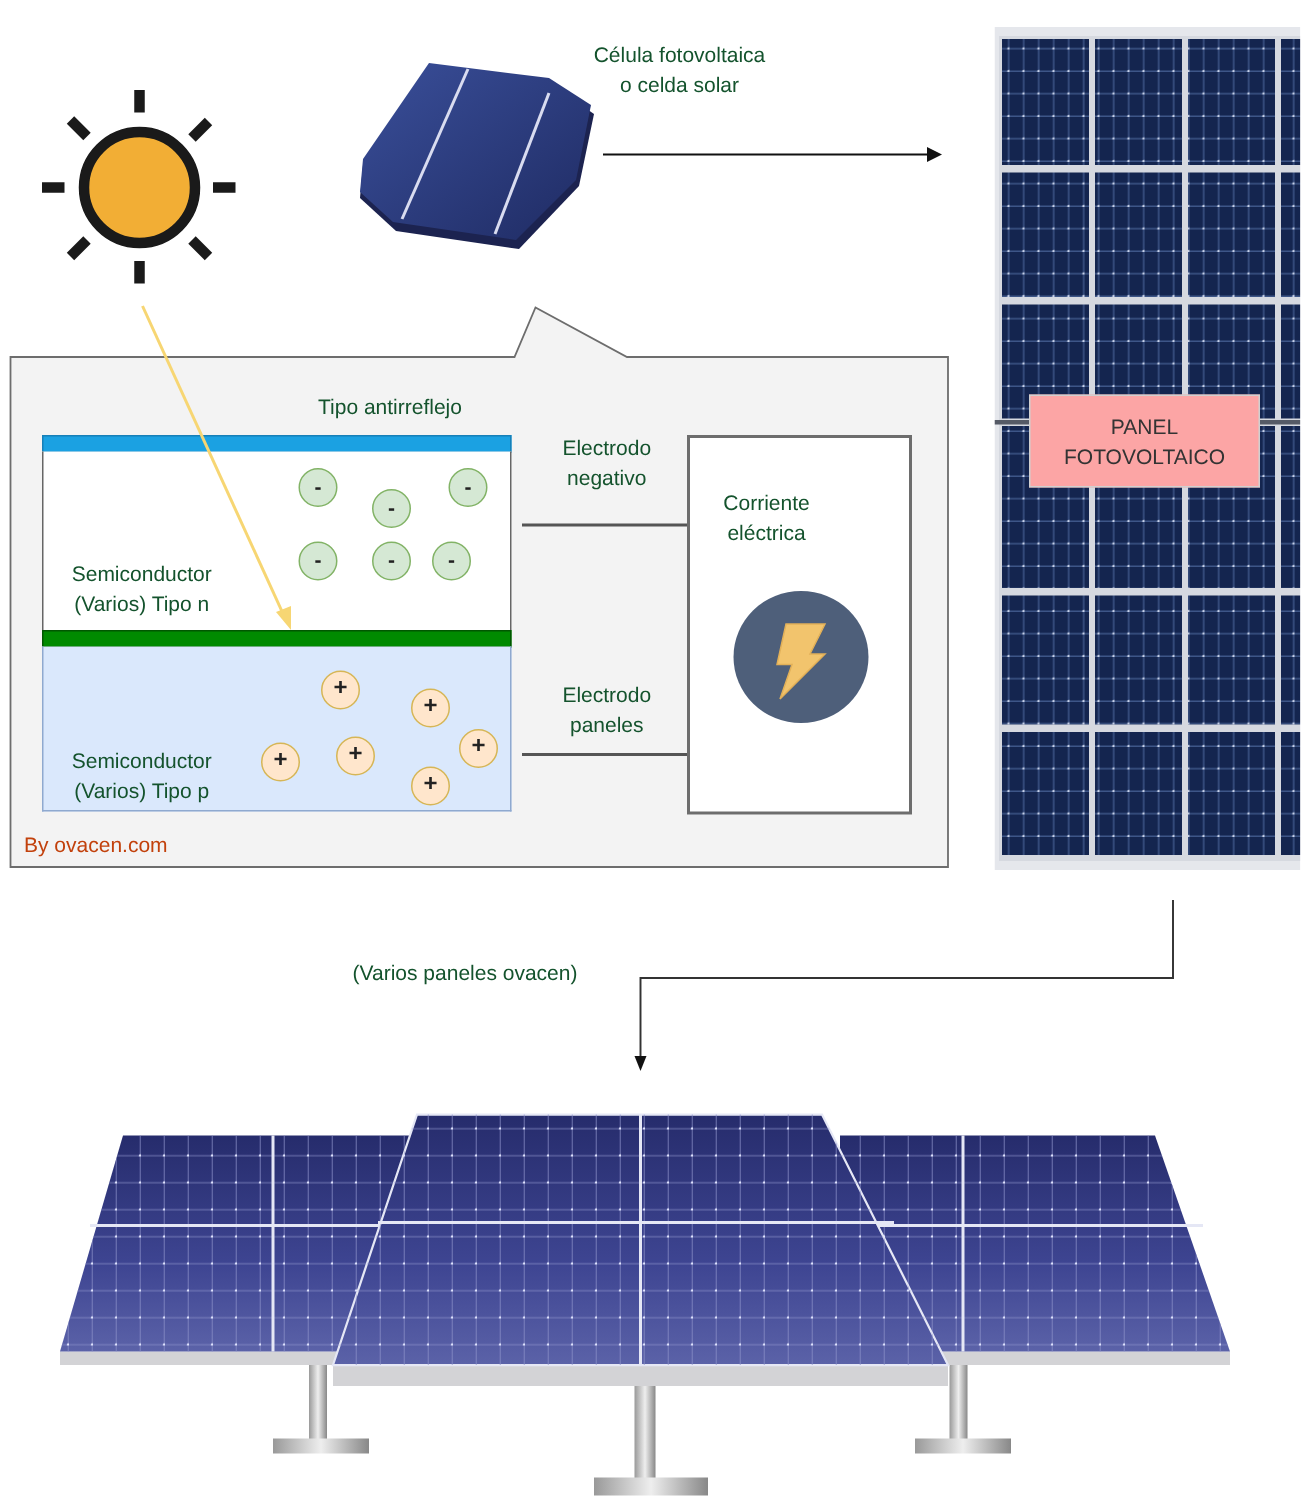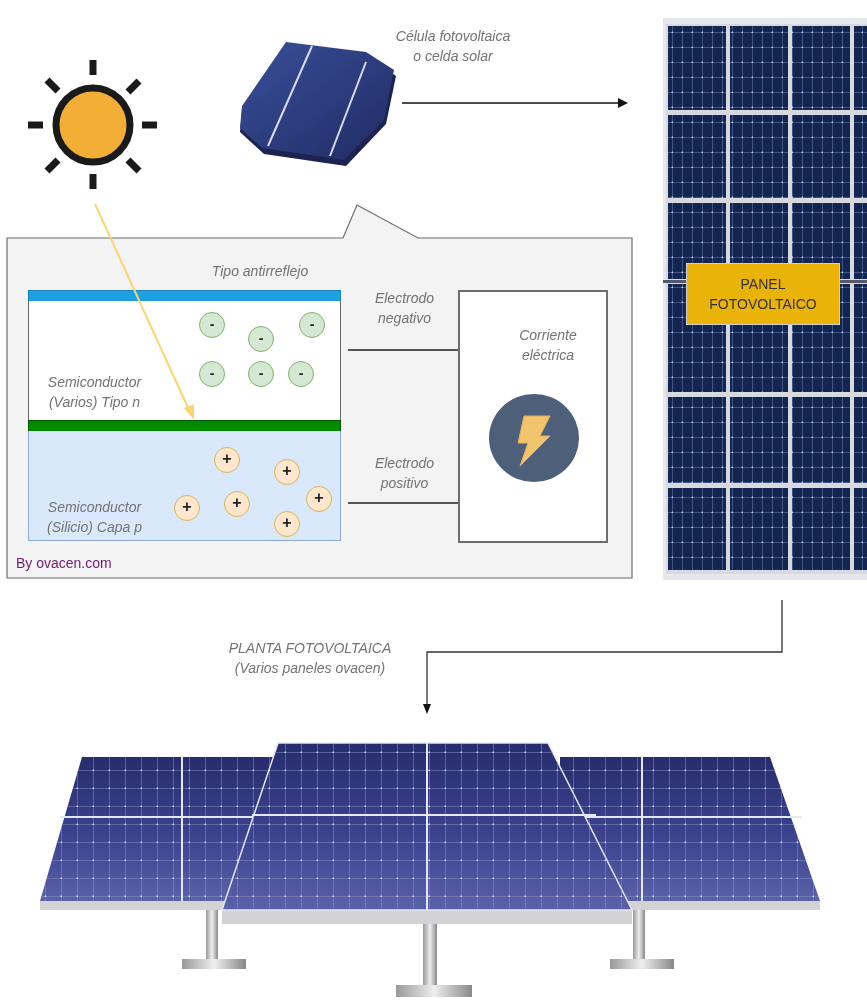--- a/index.html
+++ b/index.html
@@ -1,19 +1,19 @@
 <!DOCTYPE html>
 <html><head>
 <meta charset="utf-8">
 <style>
   html, body { margin:0; padding:0; background:#ffffff; }
   body { width:867px; height:1006px; position:relative; overflow:hidden;
          font-family:"Liberation Sans", sans-serif; color:#222; }
   .abs { position:absolute; }
-  .lbl { font-size:14px; line-height:20px; text-align:center; color:#737373;font-style:italic; }
+  .lbl { font-size:14px; line-height:20px; text-align:center; color:#14532d; }
   svg { display:block; }
 </style>
 </head>
 <body>
 
 <div class="abs" style="left:25px;top:58px;width:135px;height:135px;">
   <svg width="135" height="135" viewBox="0 0 135 135">
     <g stroke="#1a1a1a" stroke-width="7" stroke-linecap="butt">
       <line x1="68" y1="2" x2="68" y2="17"></line>
       <line x1="68" y1="116" x2="68" y2="131"></line>
@@ -70,21 +70,21 @@
   <div style="position:absolute;left:0;top:141px;width:311px;height:109px;background:#dae8fc;border:1px solid #8fa9cf;border-top:none;"></div>
 </div>
 
 <div class="abs lbl" style="left:32px;top:372px;width:125px;">
   <div>Semiconductor</div>
   <div>(Varios) Tipo n</div>
 </div>
 
 <div class="abs lbl" style="left:32px;top:497px;width:125px;">
   <div>Semiconductor</div>
-  <div>(Silicio) Capa p</div>
+  <div>(Varios) Tipo p</div>
 </div>
 
 <div class="abs" style="left:0;top:0;width:1px;height:1px;">
   <div class="abs" style="left:199px;top:312px;width:24px;height:24px;border-radius:50%;background:#d5e8d4;border:1px solid #82b366;font-weight:bold;font-size:14px;line-height:22px;text-align:center;"><span>-</span></div>
   <div class="abs" style="left:248px;top:326px;width:24px;height:24px;border-radius:50%;background:#d5e8d4;border:1px solid #82b366;font-weight:bold;font-size:14px;line-height:22px;text-align:center;"><span>-</span></div>
   <div class="abs" style="left:299px;top:312px;width:24px;height:24px;border-radius:50%;background:#d5e8d4;border:1px solid #82b366;font-weight:bold;font-size:14px;line-height:22px;text-align:center;"><span>-</span></div>
   <div class="abs" style="left:199px;top:361px;width:24px;height:24px;border-radius:50%;background:#d5e8d4;border:1px solid #82b366;font-weight:bold;font-size:14px;line-height:22px;text-align:center;"><span>-</span></div>
   <div class="abs" style="left:248px;top:361px;width:24px;height:24px;border-radius:50%;background:#d5e8d4;border:1px solid #82b366;font-weight:bold;font-size:14px;line-height:22px;text-align:center;"><span>-</span></div>
   <div class="abs" style="left:288px;top:361px;width:24px;height:24px;border-radius:50%;background:#d5e8d4;border:1px solid #82b366;font-weight:bold;font-size:14px;line-height:22px;text-align:center;"><span>-</span></div>
 </div>
@@ -104,39 +104,39 @@
     <polygon points="184,408 194,420 194,404" fill="#f7d673"></polygon>
   </svg>
 </div>
 
 <div class="abs lbl" style="left:352px;top:288px;width:105px;">
   <div>Electrodo</div>
   <div>negativo</div>
 </div>
 <div class="abs lbl" style="left:352px;top:453px;width:105px;">
   <div>Electrodo</div>
-  <div>positivo</div>
+  <div>paneles</div>
 </div>
 
 <div class="abs" style="left:348px;top:349px;width:122px;height:2px;background:#555;"></div>
 <div class="abs" style="left:348px;top:502px;width:122px;height:2px;background:#555;"></div>
 
 <div class="abs" style="left:458px;top:290px;width:146px;height:249px;background:#ffffff;border:2px solid #6d6d6d;"></div>
-<div class="abs lbl" style="left:488px;top:325px;width:120px;">
+<div class="abs lbl" style="left:451px;top:325px;width:120px;">
   <div>Corriente</div>
   <div>eléctrica</div>
 </div>
 <div class="abs" style="left:488px;top:393px;width:92px;height:90px;">
   <svg width="92" height="90" viewBox="0 0 92 90">
     <ellipse cx="46" cy="45" rx="45" ry="44" fill="#4e5f7a"></ellipse>
     <polygon points="36,23 62,23 52,43 62,43 32,73 40,50 30,50" fill="#f2c46d" stroke="#e2b058" stroke-width="1"></polygon>
   </svg>
 </div>
 
-<div class="abs" style="left:16px;top:554px;font-size:14px;line-height:18px;color:#701a75;">By ovacen.com</div>
+<div class="abs" style="left:16px;top:554px;font-size:14px;line-height:18px;color:#c2410c;">By ovacen.com</div>
 
 <div class="abs" style="left:663px;top:18px;width:204px;height:562px;">
   <svg width="204" height="562" viewBox="0 0 204 562">
     <defs>
       <pattern id="cellgrid" width="10" height="15" patternUnits="userSpaceOnUse">
         <rect width="10" height="15" fill="#14254f"></rect>
         <line x1="9.5" y1="0" x2="9.5" y2="15" stroke="#3d5587" stroke-width="1"></line>
         <line x1="0" y1="14.5" x2="10" y2="14.5" stroke="#3d5587" stroke-width="1"></line>
         <circle cx="9.5" cy="14.5" r="1" fill="#c9d3ea"></circle>
       </pattern>
@@ -166,34 +166,33 @@
         <rect x="191" y="379" width="13" height="86"></rect>
       <rect x="5" y="470" width="58" height="82"></rect>
         <rect x="67" y="470" width="58" height="82"></rect>
         <rect x="129" y="470" width="58" height="82"></rect>
         <rect x="191" y="470" width="13" height="82"></rect>
     </g>
     <rect x="0" y="262" width="204" height="3" fill="#555a66"></rect>
   </svg>
 </div>
 
-<div class="abs" style="left:686px;top:263px;width:154px;height:62px;background:#eab308;border:1px solid #d0d0d0;text-align:center;font-size:14px;line-height:20px;color:#333;box-sizing:border-box;padding-top:10px;">
+<div class="abs" style="left:686px;top:263px;width:154px;height:62px;background:#fca5a5;border:1px solid #d0d0d0;text-align:center;font-size:14px;line-height:20px;color:#333;box-sizing:border-box;padding-top:10px;">
   <div>PANEL</div>
   <div>FOTOVOLTAICO</div>
 </div>
 
 <div class="abs" style="left:420px;top:600px;width:370px;height:118px;">
   <svg width="370" height="118" viewBox="0 0 370 118">
     <polyline points="362,0 362,52 7,52 7,106" fill="none" stroke="#333" stroke-width="1.3"></polyline>
     <polygon points="3,104 7,114 11,104" fill="#111"></polygon>
   </svg>
 </div>
 
 <div class="abs lbl" style="left:200px;top:638px;width:220px;">
-  <div>PLANTA FOTOVOLTAICA</div>
   <div>(Varios paneles ovacen)</div>
 </div>
 
 <div class="abs" style="left:30px;top:735px;width:800px;height:270px;">
   <svg width="800" height="270" viewBox="0 0 800 270">
     <defs>
       <pattern id="pgrid" width="16" height="18" patternUnits="userSpaceOnUse">
         <rect width="16" height="18" fill="none"></rect>
         <line x1="15.5" y1="0" x2="15.5" y2="18" stroke="#8a90c8" stroke-width="0.7" opacity="0.7"></line>
         <line x1="0" y1="17.5" x2="16" y2="17.5" stroke="#8a90c8" stroke-width="0.7" opacity="0.7"></line>

